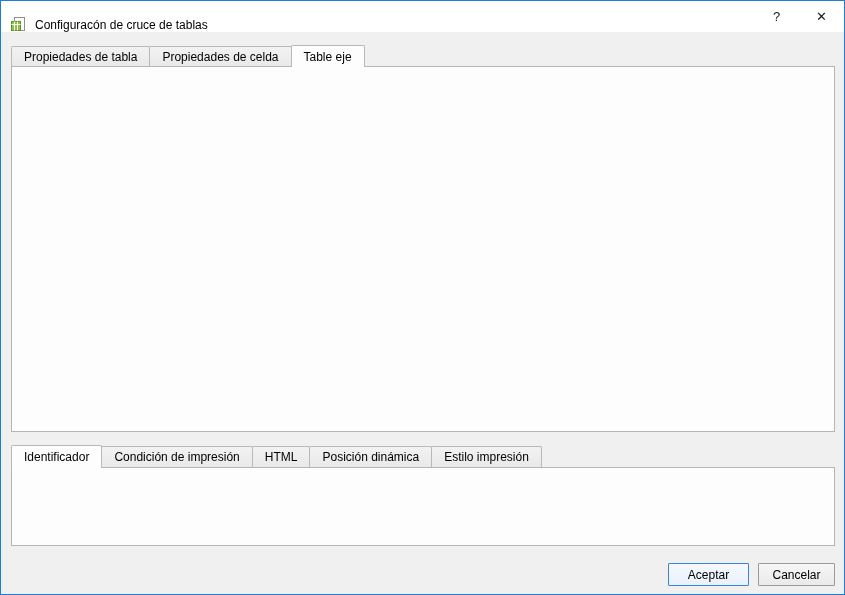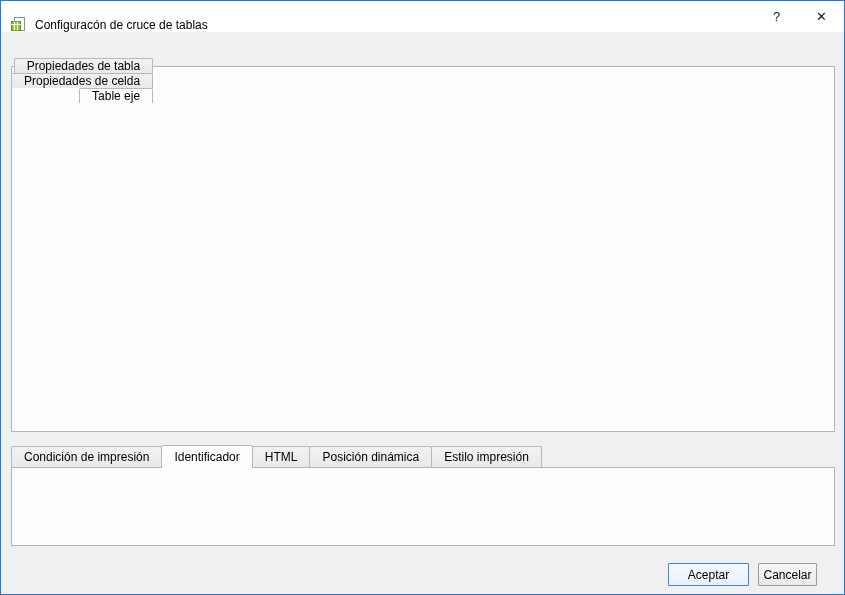--- a/index.html
+++ b/index.html
@@ -92,21 +92,21 @@
       <rect x="1.5" y="5.5" width="9" height="9" fill="#8cc63f" stroke="#5f8f2f"></rect>
       <path d="M1.5 8.5 H10.5 M4.5 5.5 V14.5 M7.5 5.5 V14.5" stroke="#ffffff" fill="none"></path>
     </svg>
     <span class="title-text">Configuracón de cruce de tablas</span>
     <div class="title-controls">
       <button class="title-btn">?</button>
       <button class="title-btn">✕</button>
     </div>
   </div>
 
-  <div class="tabbar" style="left:10px; top:57px; height:21px;flex-direction:column;">
+  <div class="tabbar" style="left:10px; top:44px; height:21px;">
     <div class="tab">Propiedades de tabla</div>
     <div class="tab">Propiedades de celda</div>
     <div class="tab active">Table eje</div>
   </div>
 
   <div class="panel" style="left:10px; top:65px; width:824px; height:366px;"></div>
 
   <div class="grouplabel" style="left:22px; top:70px;">Configuración de tabla eje</div>
   <div class="groupbox" style="left:22px; top:87px; width:800px; height:181px;"></div>
 
@@ -127,22 +127,22 @@
   <div class="fieldlabel" style="left:36px; top:190px;">Origen de columnas</div>
   <input class="txt" style="left: 140px; top: 186px; width: 336px;" value="#FCH">
 
   <div class="fieldlabel" style="left:36px; top:218px;">Origen de valores</div>
   <input class="txt" style="left: 140px; top: 214px; width: 336px;" value="#IMP">
 
   <div class="checkbox" style="left:36px; top:243px;"></div>
   <div class="fieldlabel" style="left:58px; top:244px;">Ordenar automáticamente datos de la cabecera</div>
 
   <div class="tabbar bottom" style="left:10px; top:443px; height:23px;">
+    <div class="tab active">Identificador</div>
     <div class="tab">Condición de impresión</div>
-    <div class="tab active">Identificador</div>
     <div class="tab">HTML</div>
     <div class="tab">Posición dinámica</div>
     <div class="tab">Estilo impresión</div>
   </div>
 
   <div class="panel" style="left:10px; top:466px; width:824px; height:79px;"></div>
 
   <div class="fieldlabel" style="left:22px; top:487px;">ID de ítem:</div>
   <input class="txt" style="left: 105px; top: 481px; width: 306px;" value="161KV">
 
@@ -156,15 +156,15 @@
       <button class="sbtn">
           <span class="tri-up"></span>
         </button>
       <button class="sbtn">
           <span class="tri-down"></span>
         </button>
     </div>
   </div>
 
   <button class="btn default" style="left:667px; top:562px; width:81px;">Aceptar</button>
-  <button class="btn" style="left:757px; top:562px; width:59px;">Cancelar</button>
+  <button class="btn" style="left:757px; top:562px; width:77px;">Cancelar</button>
 
 </div>
 
 </body></html>

